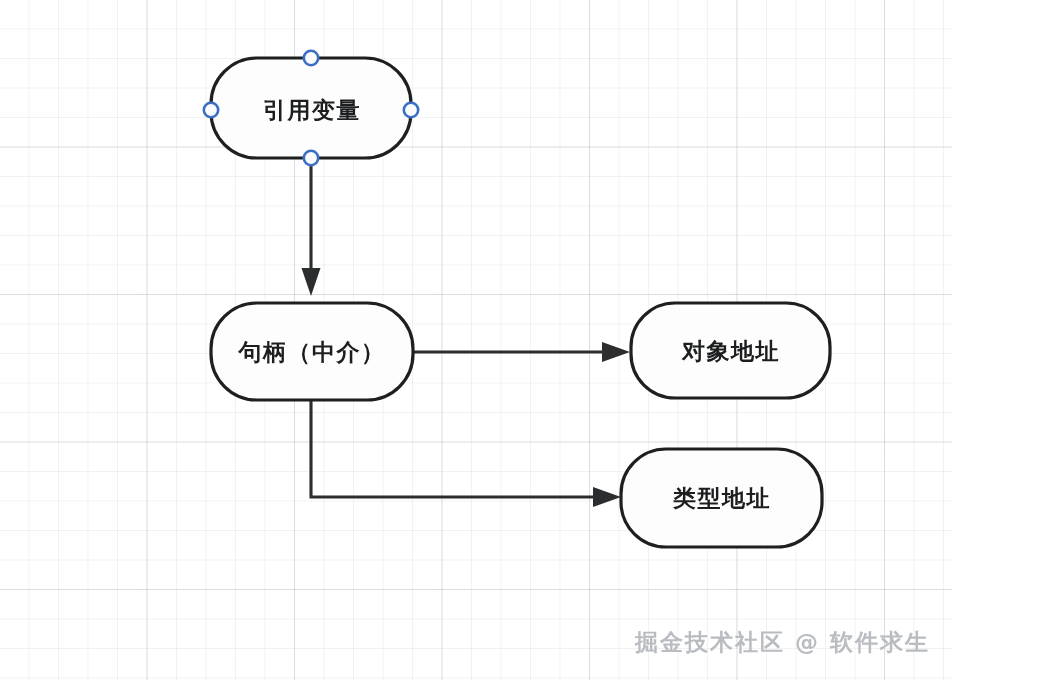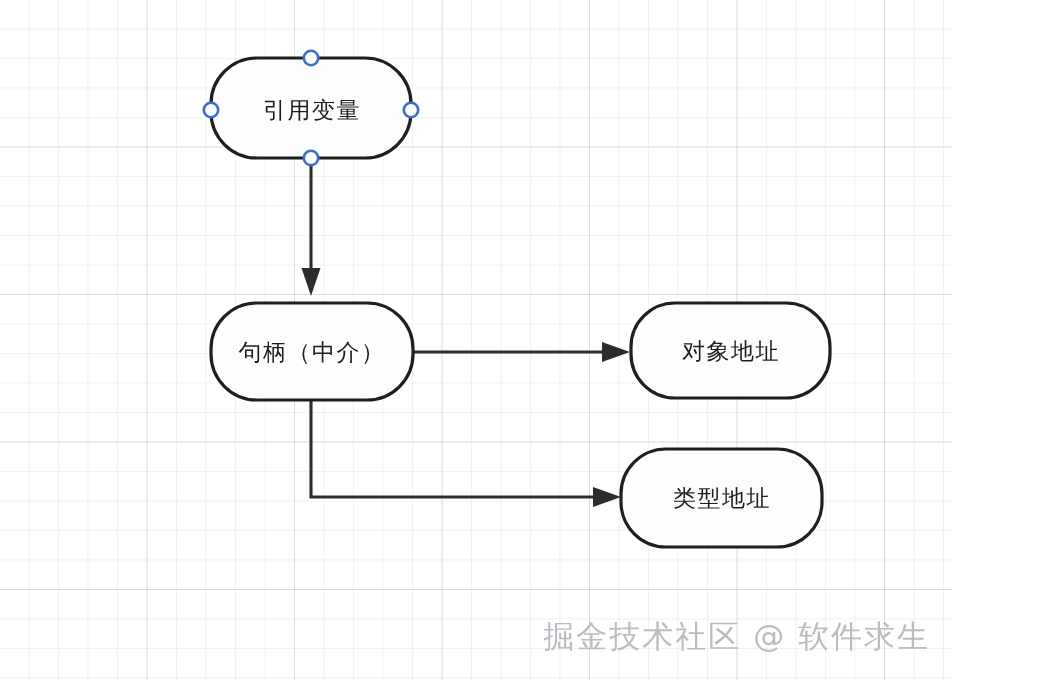--- a/index.html
+++ b/index.html
@@ -20,20 +20,21 @@
       linear-gradient(to right, rgba(168,172,176,0.30) 1px, transparent 1px),
       linear-gradient(to bottom, rgba(168,172,176,0.30) 1px, transparent 1px),
       linear-gradient(to right, rgba(150,155,160,0.13) 1px, transparent 1px),
       linear-gradient(to bottom, rgba(150,155,160,0.13) 1px, transparent 1px);
     background-size:
       147.5px 147.5px,
       147.5px 147.5px,
       29.5px 29.5px,
       29.5px 29.5px;
     background-position: -1px -1px, -1px -1px, -1px -1px, -1px -1px;
+    font-weight: bold;
   }
   #diagram-svg {
     position: absolute;
     left: 0;
     top: 0;
     width: 1048px;
     height: 680px;
   }
   .node-shape {
     fill: #fdfdfd;
@@ -62,21 +63,21 @@
   .handle {
     fill: #fbfcfe;
     stroke: #3c6fc4;
     stroke-width: 2.6;
   }
   .watermark {
     position: absolute;
     right: 22px;
     bottom: 22px;
     font-family: "DejaVu Sans", "Liberation Sans", sans-serif;
-    font-size: 31px;
+    font-size: 23px;
     color: #b9bcc0;
     letter-spacing: 2px;
     white-space: nowrap;
     user-select: none;
   }
 </style>
 </head>
 <body>
 
 <div id="canvas">

